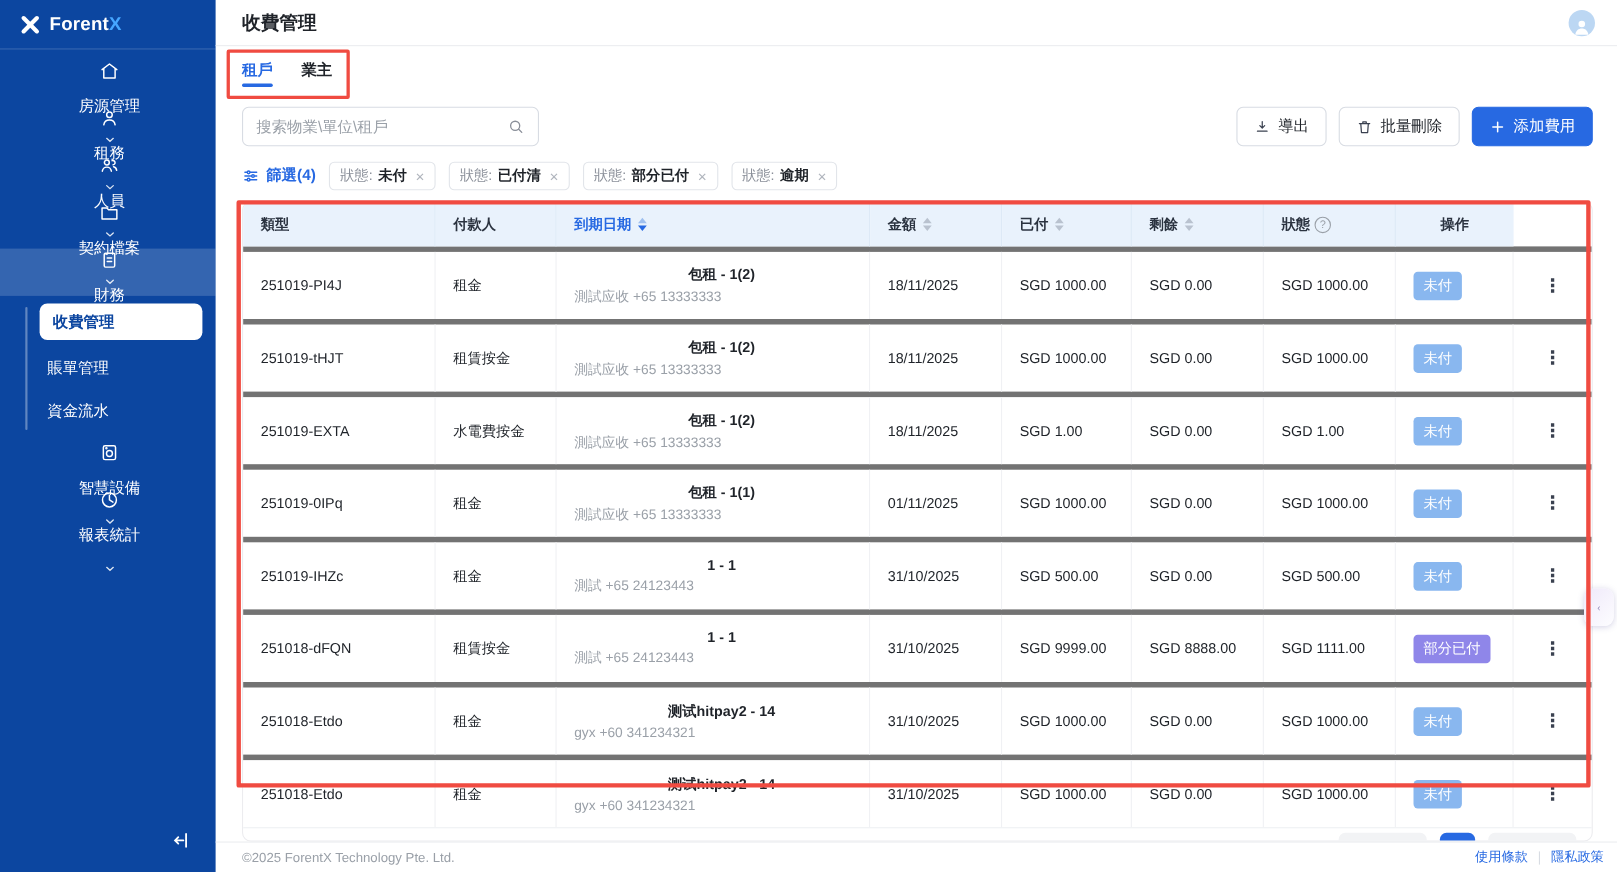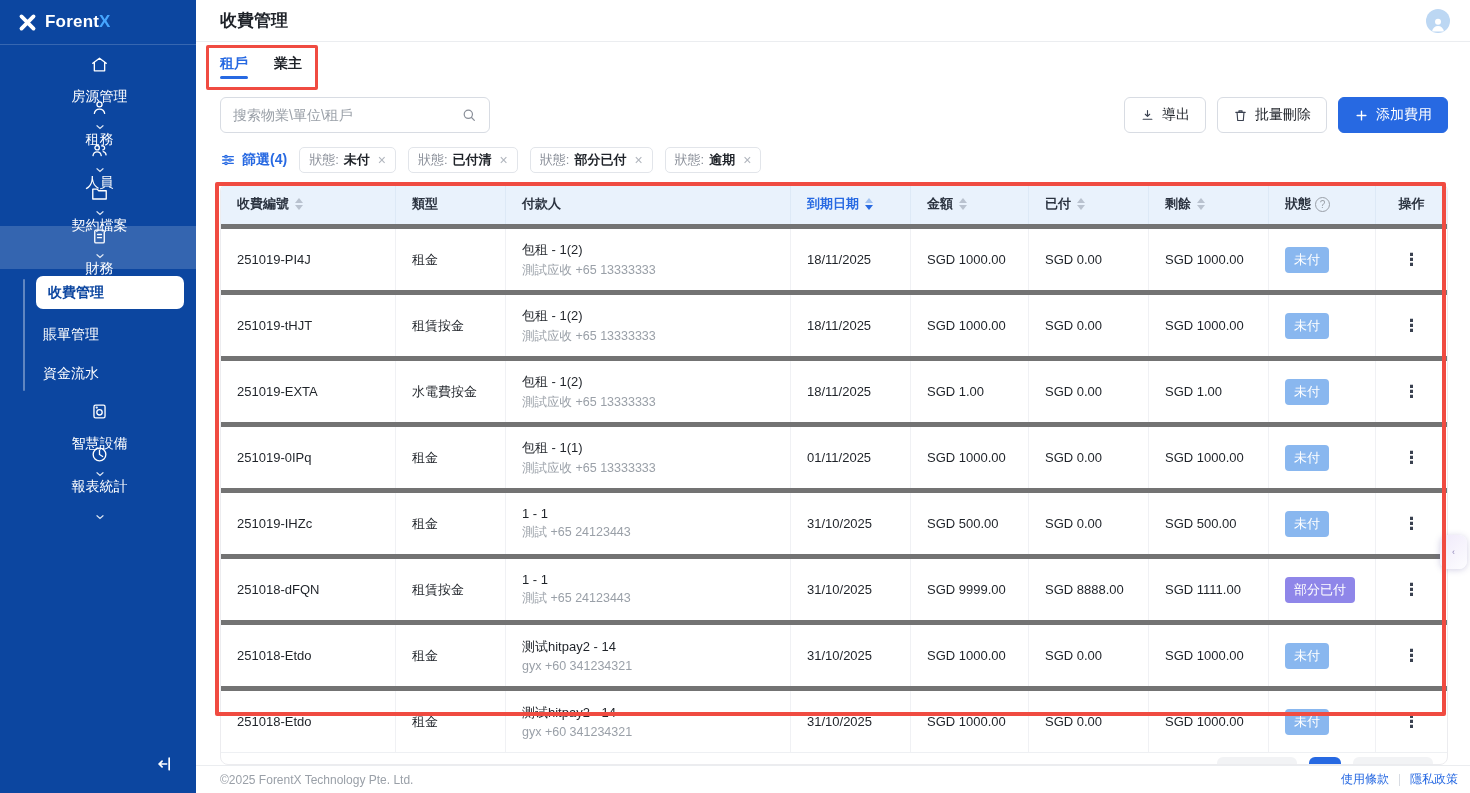--- a/index.html
+++ b/index.html
@@ -61,21 +61,21 @@
   .sort { display:inline-flex; flex-direction:column; gap:2px; margin-left:6px; }
   .sort i { width:0; height:0; border-left:4px solid transparent; border-right:4px solid transparent; }
   .sort .up { border-bottom:5px solid #b9c2cf; }
   .sort .down { border-top:5px solid #b9c2cf; }
   .sort.active .up { border-bottom-color:#9fc0ef; }
   .sort.active .down { border-top-color:#2769E2; }
   .help-circle { width:15px; height:15px; border:1px solid #9aa0a8; border-radius:50%; color:#9aa0a8; font-size:10px; display:inline-flex; align-items:center; justify-content:center; margin-left:4px; font-weight:normal; }
   .tr { display:grid; grid-template-columns:175px 110px 285px 120px 118px 120px 120px 107px 1fr; border-top:5px solid #737373; }
   .td { min-height:61px; display:flex; flex-direction:column; justify-content:center; padding-left:16px; font-size:13px; color:#1f2329; border-right:1px solid #f0f1f4; }
   .td:last-child { border-right:none; align-items:center; padding-left:0; }
-  .payer-main { font-weight:normal; margin-bottom:3px; }
+  .payer-main { font-weight:bold; margin-bottom:3px;text-align:center; }
   .payer-sub { color:#9aa0a8; font-size:12.5px; }
   .badge { display:inline-block; width:max-content; padding:4px 9px; border-radius:4px; color:#fff; font-size:13px; }
   .badge.unpaid { background:#89B7EF; }
   .badge.partial { background:#8F86E9; }
   .kebab { font-size:17px; font-weight:bold; color:#3a4150; cursor:pointer; padding:4px 8px; }
 
   .pagination { height:38px; display:flex; align-items:center; padding:0 14px 0 16px; border-top:1px solid #eef0f3; }
   .page-summary { font-size:13px; color:#1f2329; }
   .pager { margin-left:auto; display:flex; gap:12px; align-items:center; }
   .pg-btn { height:30px; border:none; border-radius:6px; background:#f2f3f5; color:#b9bec7; font-size:13px; padding:0 14px; font-family:inherit; cursor:pointer; }
@@ -305,27 +305,20 @@
       <span class="chip">
         <span class="chip-label">狀態:</span>
           <b>逾期</b>
           <span class="chip-close">×</span>
       </span>
     </div>
 
     <div class="card">
       <div class="tgrid">
         <div class="th">
-            <span>收費編號</span>
-            <span class="sort">
-              <i class="up"></i>
-              <i class="down"></i>
-            </span>
-          </div>
-        <div class="th">
             <span>類型</span>
           </div>
         <div class="th">
             <span>付款人</span>
           </div>
         <div class="th sorted">
             <span>到期日期</span>
             <span class="sort active">
               <i class="up"></i>
               <i class="down"></i>

